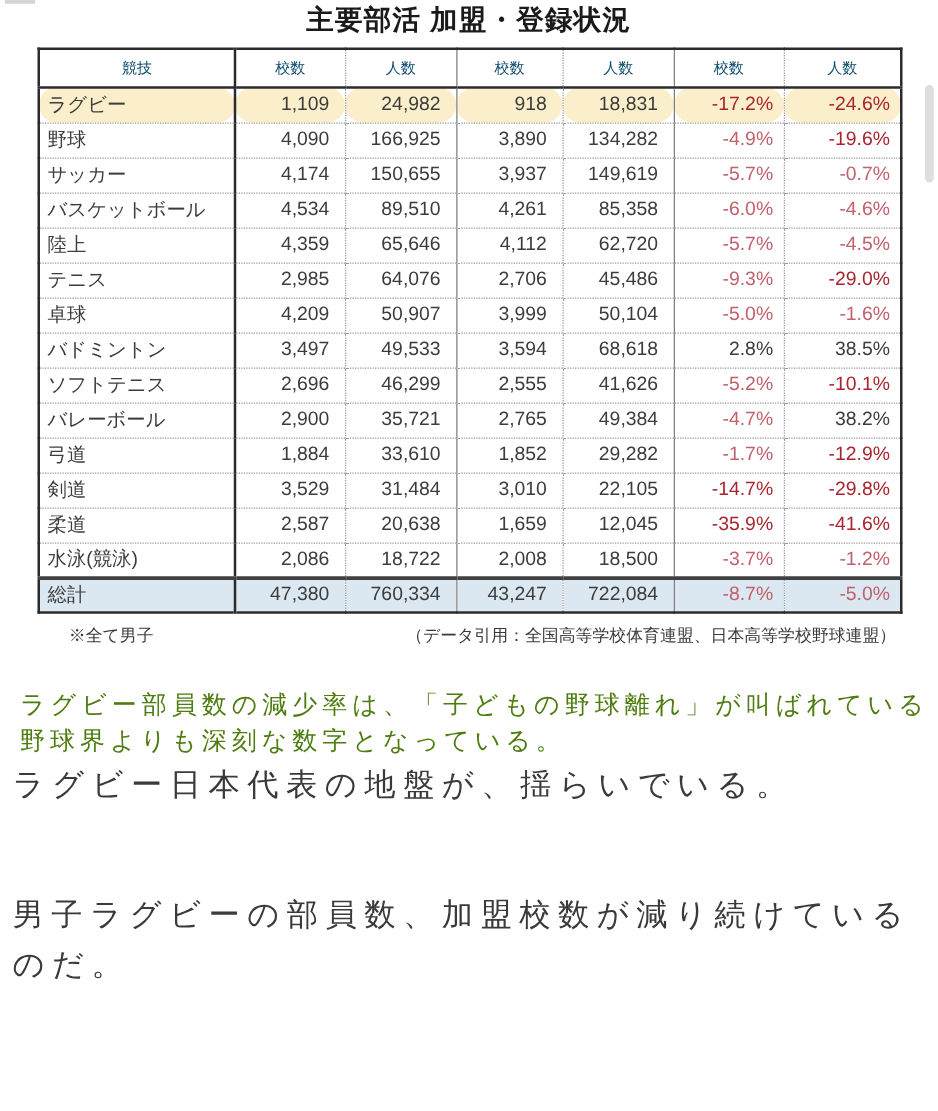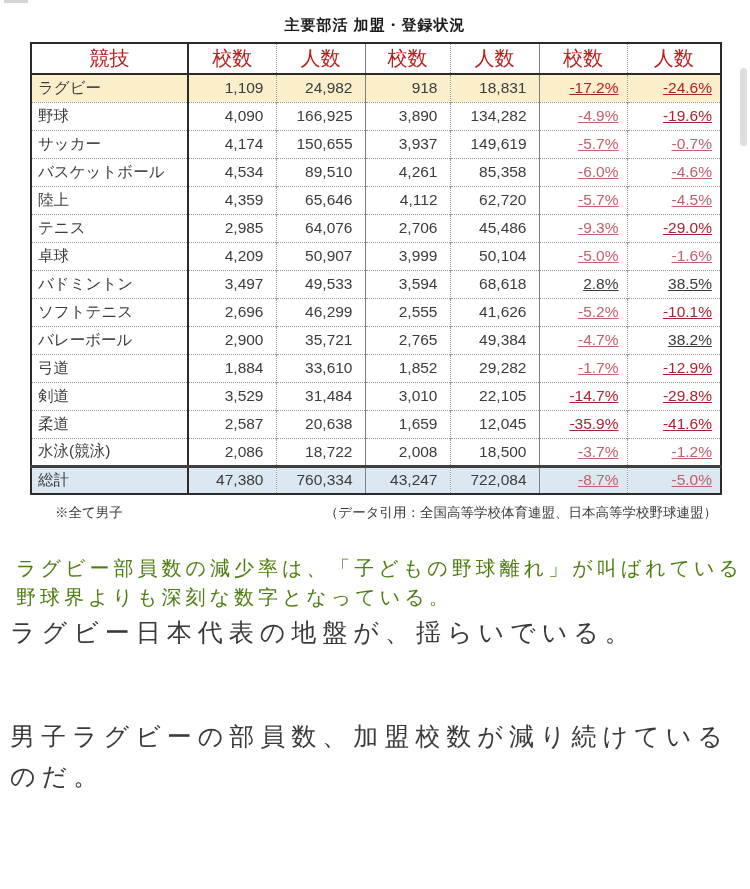--- a/index.html
+++ b/index.html
@@ -24,23 +24,23 @@
   .edge-artifact {
     position: absolute; left: 4px; top: 0;
     width: 24px; height: 3px; background: #d5d5d5;
   }
   .scroll-thumb {
     position: absolute; right: 3px; top: 68px;
     width: 7px; height: 78px;
     background: #dedede; border-radius: 4px;
   }
   .title {
-    padding-top: 16px;
+    padding-top: 1px;
     text-align: center;
-    font-size: 15px;
+    font-size: 22px;
     font-weight: 700;
     letter-spacing: 1px;
     color: #1a1a1a;
   }
   table.stats {
     margin: 7px 0 0 30px;
     width: 690px;
     table-layout: fixed;
     border-collapse: collapse;
     border: 2px solid var(--border_dark);
@@ -57,22 +57,22 @@
     height: 27px;
     text-align: center;
     border-bottom: 1px solid #444;
     font-size: 16px;
     color: #2f2f2f;
   }
   tr.sub-row th {
     height: 31px;
     text-align: center;
     border-bottom: 2px solid var(--border_dark);
-    font-size: 20px;
-    color: #b91c1c;
+    font-size: 12px;
+    color: #0c4a6e;
   }
   .corner {
     border-right: 2px solid var(--border_dark);
     background:
       linear-gradient(to bottom right,
         transparent calc(50% - 0.7px),
         #8a8a8a calc(50% - 0.7px),
         #8a8a8a calc(50% + 0.7px),
         transparent calc(50% + 0.7px));
   }
@@ -80,22 +80,22 @@
   .b-dot   { border-right: 1px dotted #9a9a9a; }
   .b-solid { border-right: 1px solid #7f7f7f; }
   .c-sport { border-right: 2px solid var(--border_dark); }
   
   tbody td {
     height: 28px;
     border-top: 1px dotted #999999;
   }
   td.cell-sport { text-align: left; padding-left: 6px; }
   td.c-num { text-align: right; padding-right: 12px; }
-  td.c-pct { text-align: right; padding-right: 8px; text-decoration: underline; }
-  tr.highlight td { background: var(--highlight_row_bg); }
+  td.c-pct { text-align: right; padding-right: 8px; }
+  tr.highlight td { background: var(--highlight_row_bg); border-radius: 14px; }
   tr.total td { background: var(--total_row_bg); border-top: 3px solid #404040; }
   .plain    { color: var(--text_dark); }
   .red      { color: var(--light_red); }
   .bold-red { color: var(--bold_red); font-weight: 700; }
   
   .notes {
     margin: 9px 33px 16px 55px;
     display: flex;
     justify-content: space-between;
     font-size: 13.5px;

